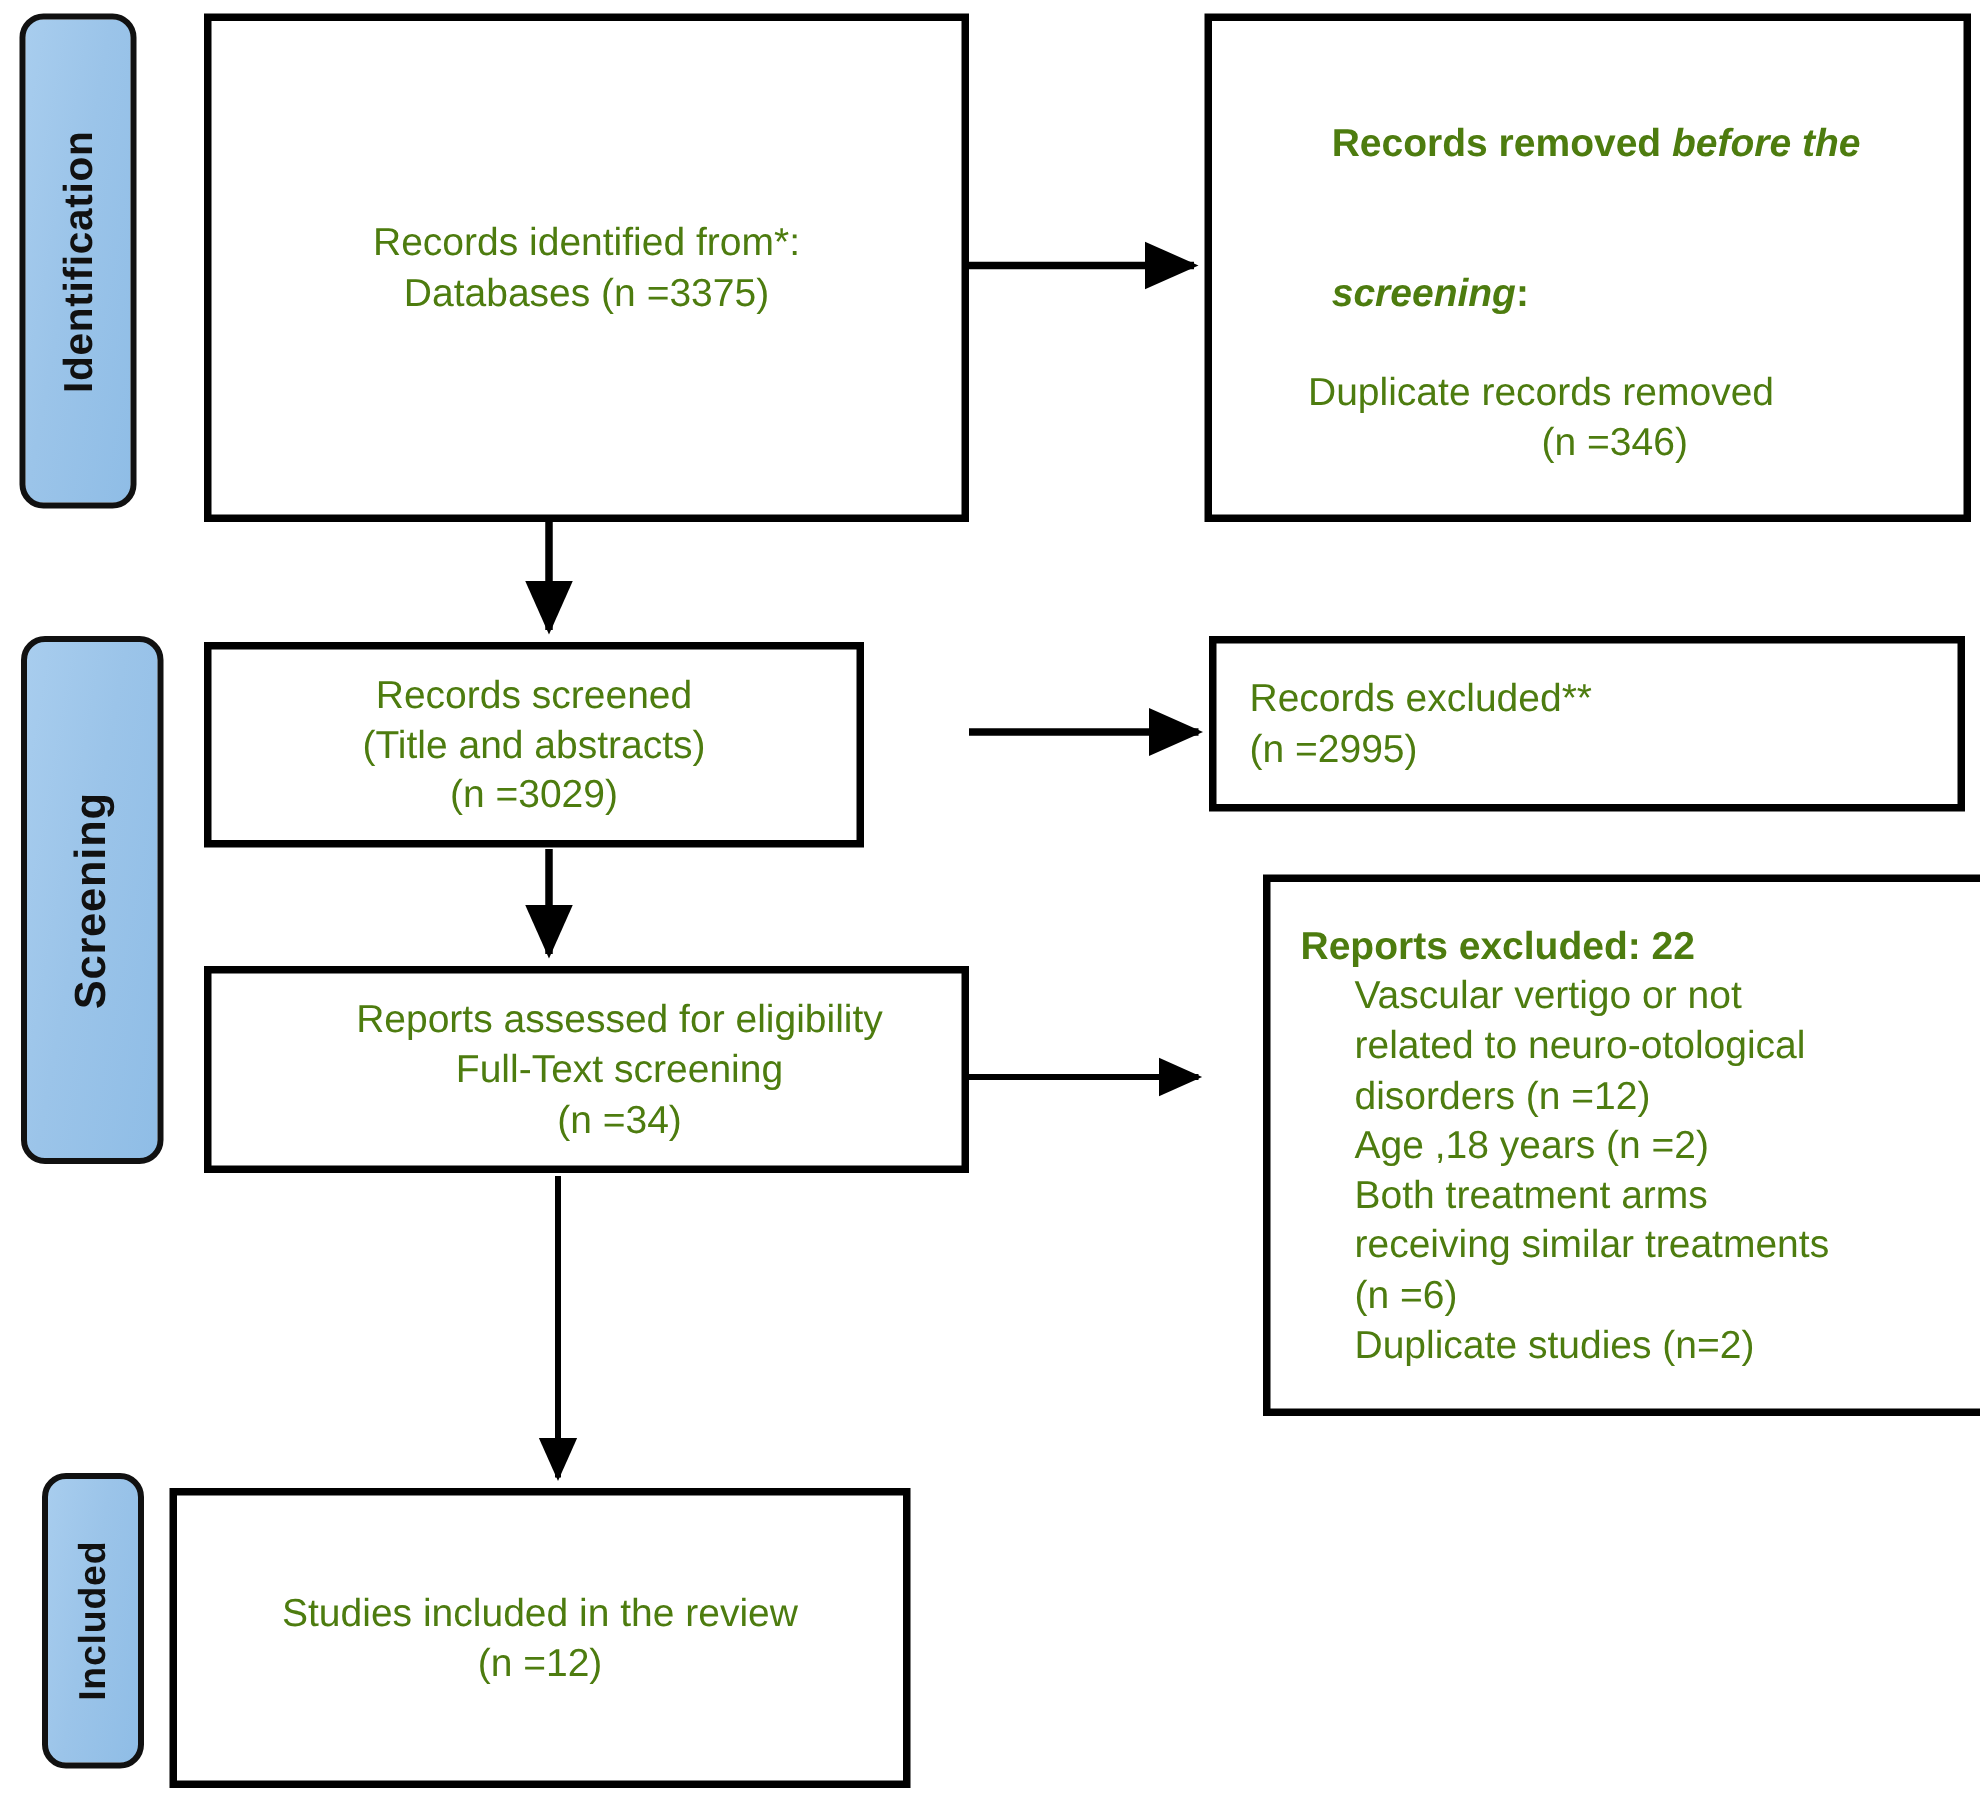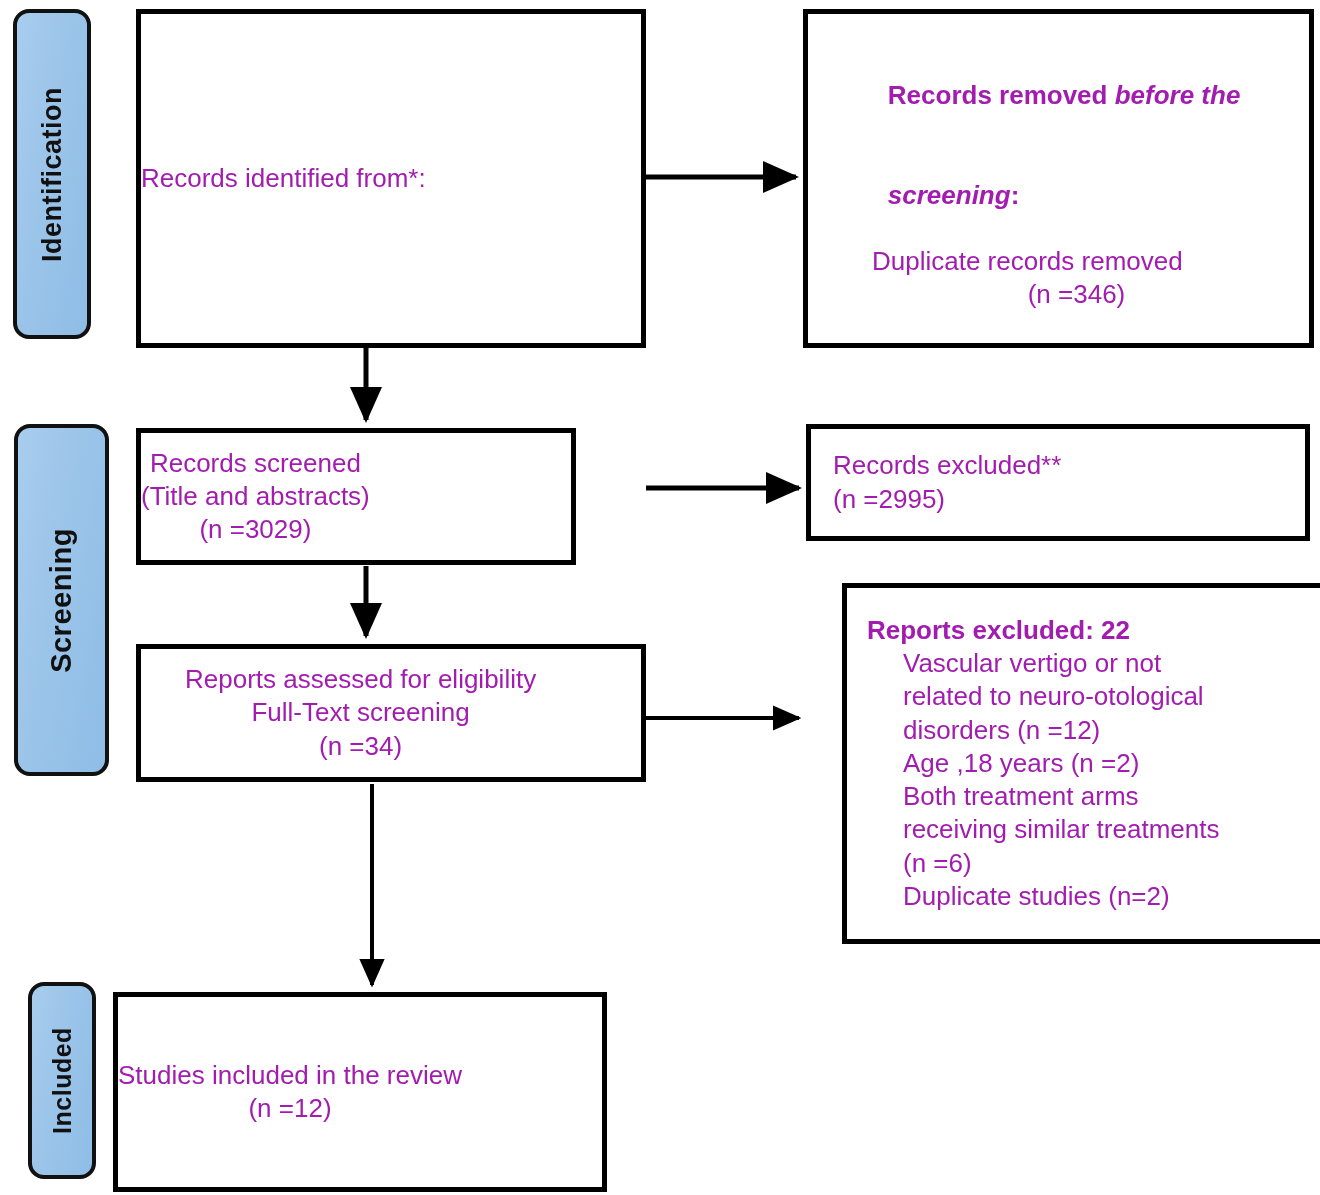--- a/index.html
+++ b/index.html
@@ -44,25 +44,25 @@
   .box {
     position: absolute;
     background: #ffffff;
     border: 5px solid #000000;
     box-sizing: border-box;
     display: flex;
     flex-direction: column;
     justify-content: center;
   }
   .box.center-al {
-    align-items: flex-start;
+    align-items: center;
     text-align: center;
   }
   .box-text {
-    color: #a21caf;
+    color: #4d7c0f;
     line-height: 1.28;
   }
   .line { display: block; white-space: pre-wrap; }
   .line.b  { font-weight: bold; }
   .line.indent { padding-left: 42px; }
   .line.indent-sm { padding-left: 36px; }
 
   
   #arrows {
     position: absolute;
@@ -84,20 +84,21 @@
     <span class="phase-text" style="font-size:29px;">Screening</span>
   </div>
 
   <div class="phase-label" style="left:28px; top:982px; width:68px; height:197px;">
     <span class="phase-text" style="font-size:25px;">Included</span>
   </div>
 
   <div class="box center-al" style="left:136px; top:9px; width:510px; height:339px;">
     <div class="box-text" style="font-size:26px; text-align:center;">
       <span class="line">Records identified from*:</span>
+      <span class="line">Databases (n =3375)</span>
     </div>
   </div>
 
   <div class="box center-al" style="left:136px; top:428px; width:440px; height:137px;">
     <div class="box-text" style="font-size:26px; text-align:center;">
       <span class="line">Records screened</span>
       <span class="line">(Title and abstracts)</span>
       <span class="line">(n =3029)</span>
     </div>
   </div>

